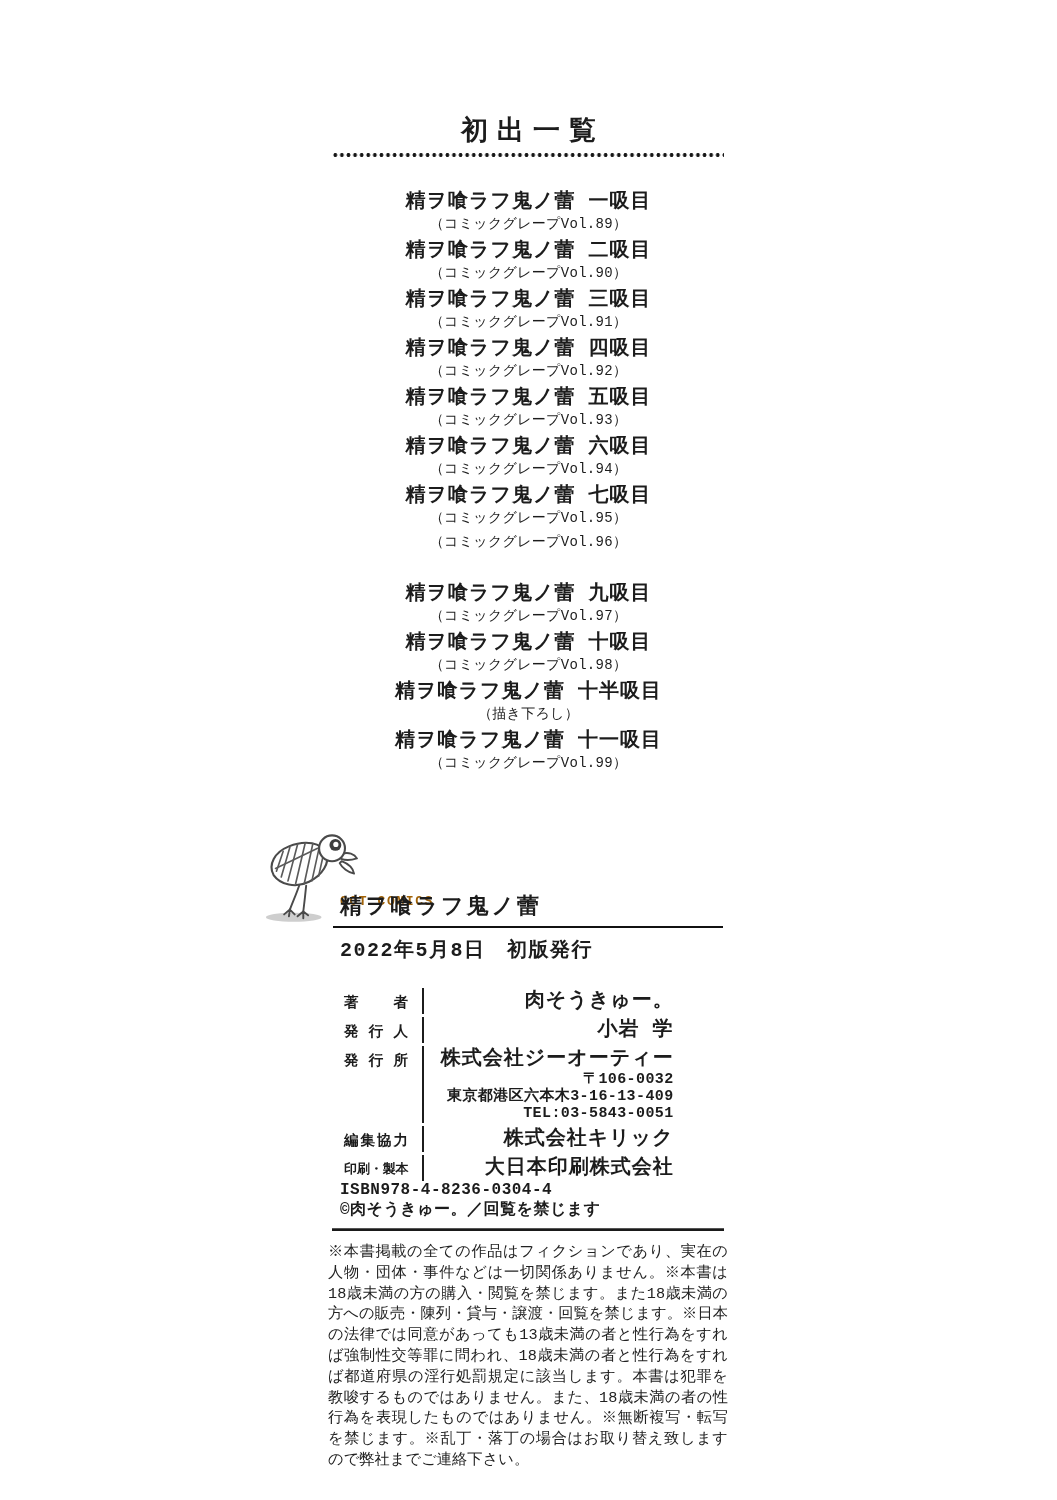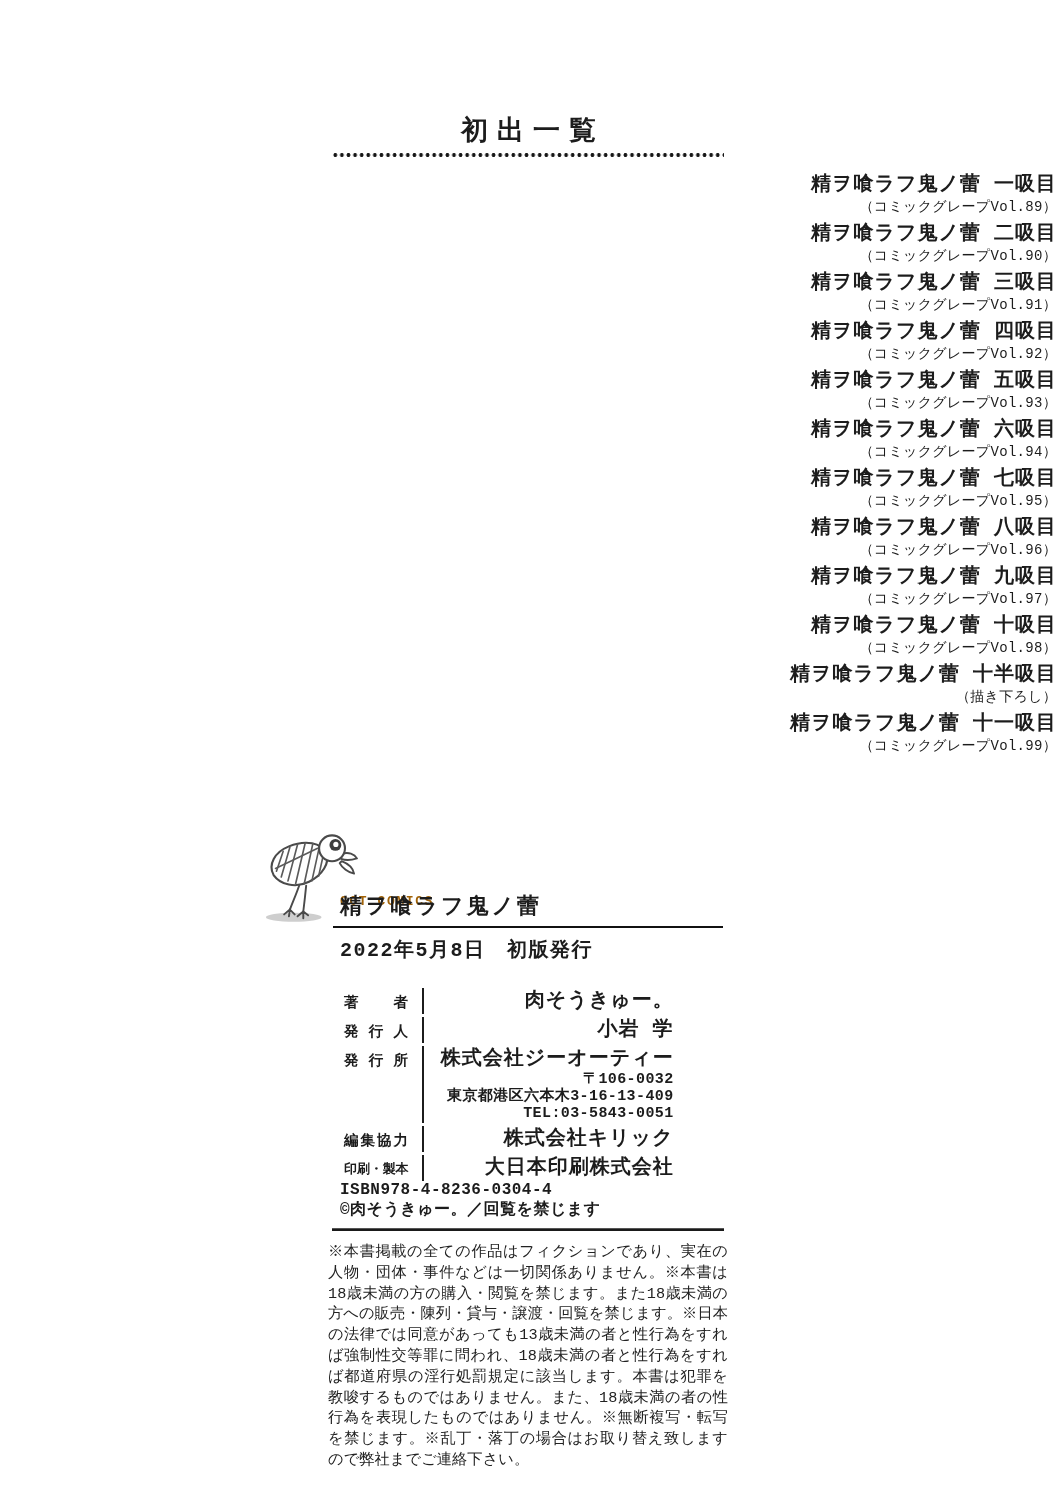--- a/index.html
+++ b/index.html
@@ -30,23 +30,23 @@
     position: absolute;
     top: 152px; left: 332px;
     width: 392px; height: 6px;
     background-image: radial-gradient(circle, #161616 1.7px, transparent 2.1px);
     background-size: 6.6px 6px;
     background-position: 0 50%;
     background-repeat: repeat-x;
   }
   .chapter-list {
     position: absolute;
-    top: 172px; left: 0; width: 100%;
+    top: 189px; left: 0; width: 100%;
     list-style: none;
-    text-align: right;
+    text-align: center;
   }
   .chapter { height: 49px; }
   .ch-title {
     font-size: 20px;
     font-weight: bold;
     line-height: 25px;
     letter-spacing: 1px;
   }
   .ch-src {
     font-size: 14px;
@@ -198,21 +198,20 @@
       </li>
       <li class="chapter">
         <div class="ch-title">精ヲ喰ラフ鬼ノ蕾 六吸目</div>
         <div class="ch-src">（コミックグレープVol.94）</div>
       </li>
       <li class="chapter">
         <div class="ch-title">精ヲ喰ラフ鬼ノ蕾 七吸目</div>
         <div class="ch-src">（コミックグレープVol.95）</div>
       </li>
       <li class="chapter">
-        <div class="ch-title">精ヲ喰ラフ鬼ノ蕾 八吸目</div>
         <div class="ch-src">（コミックグレープVol.96）</div>
       </li>
       <li class="chapter">
         <div class="ch-title">精ヲ喰ラフ鬼ノ蕾 九吸目</div>
         <div class="ch-src">（コミックグレープVol.97）</div>
       </li>
       <li class="chapter">
         <div class="ch-title">精ヲ喰ラフ鬼ノ蕾 十吸目</div>
         <div class="ch-src">（コミックグレープVol.98）</div>
       </li>

